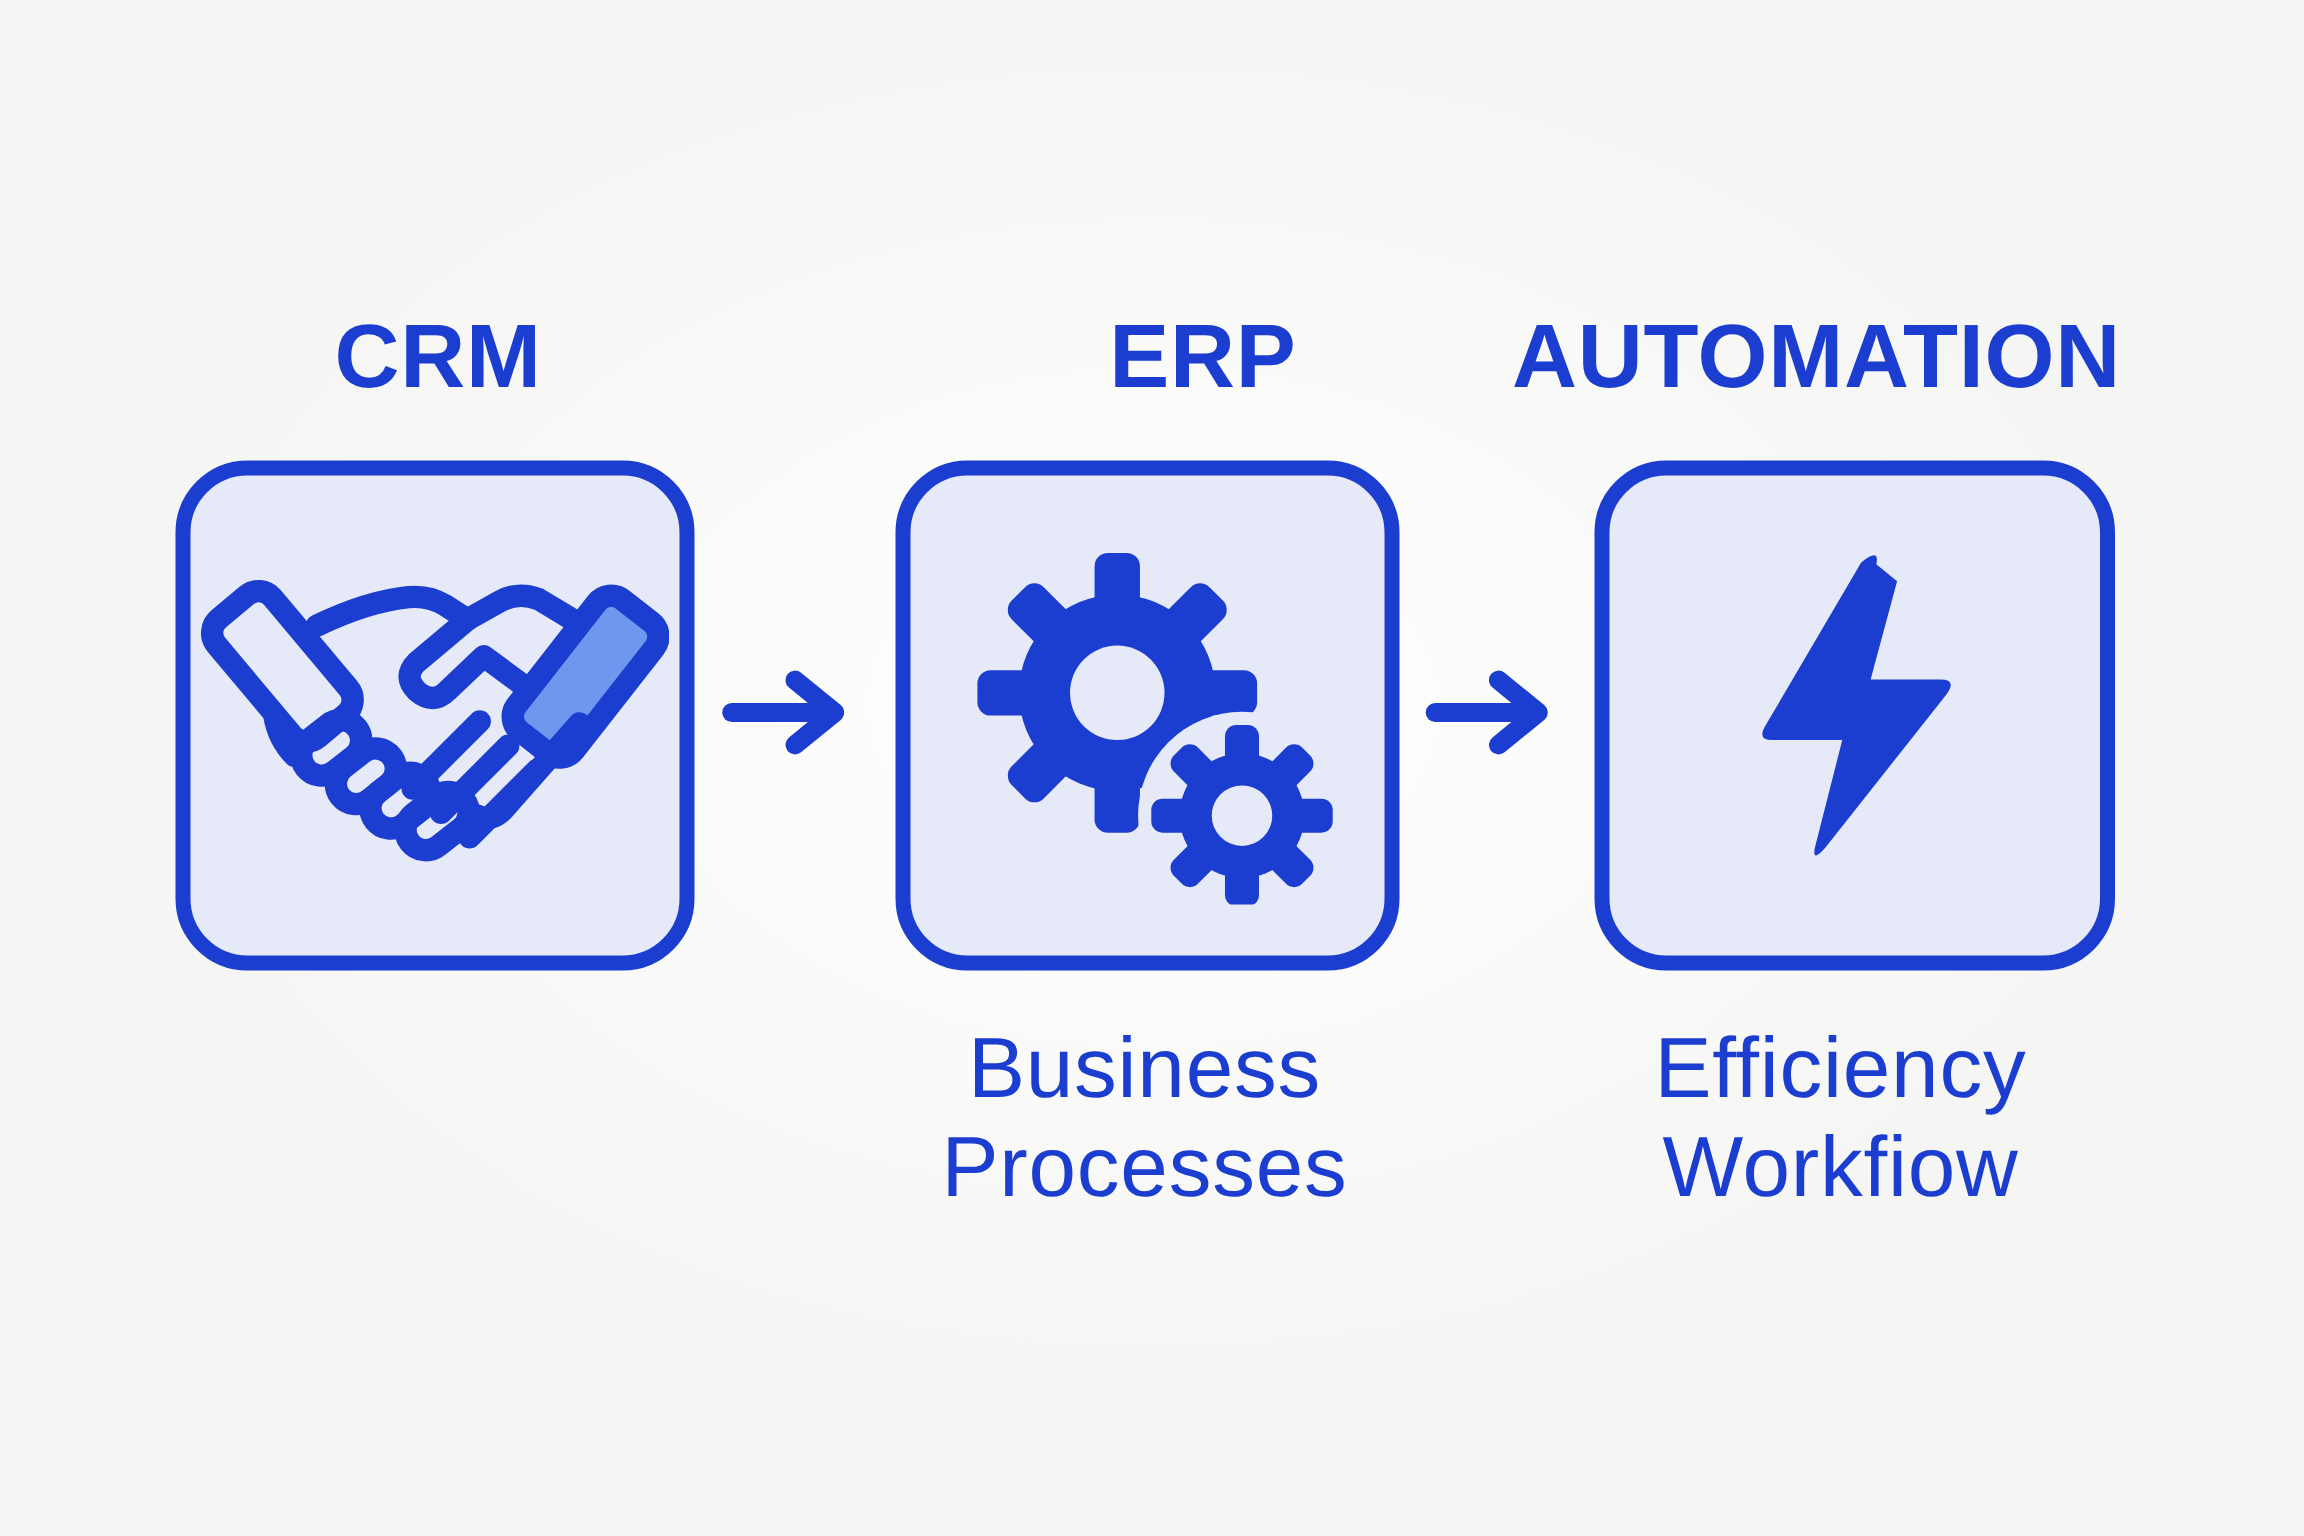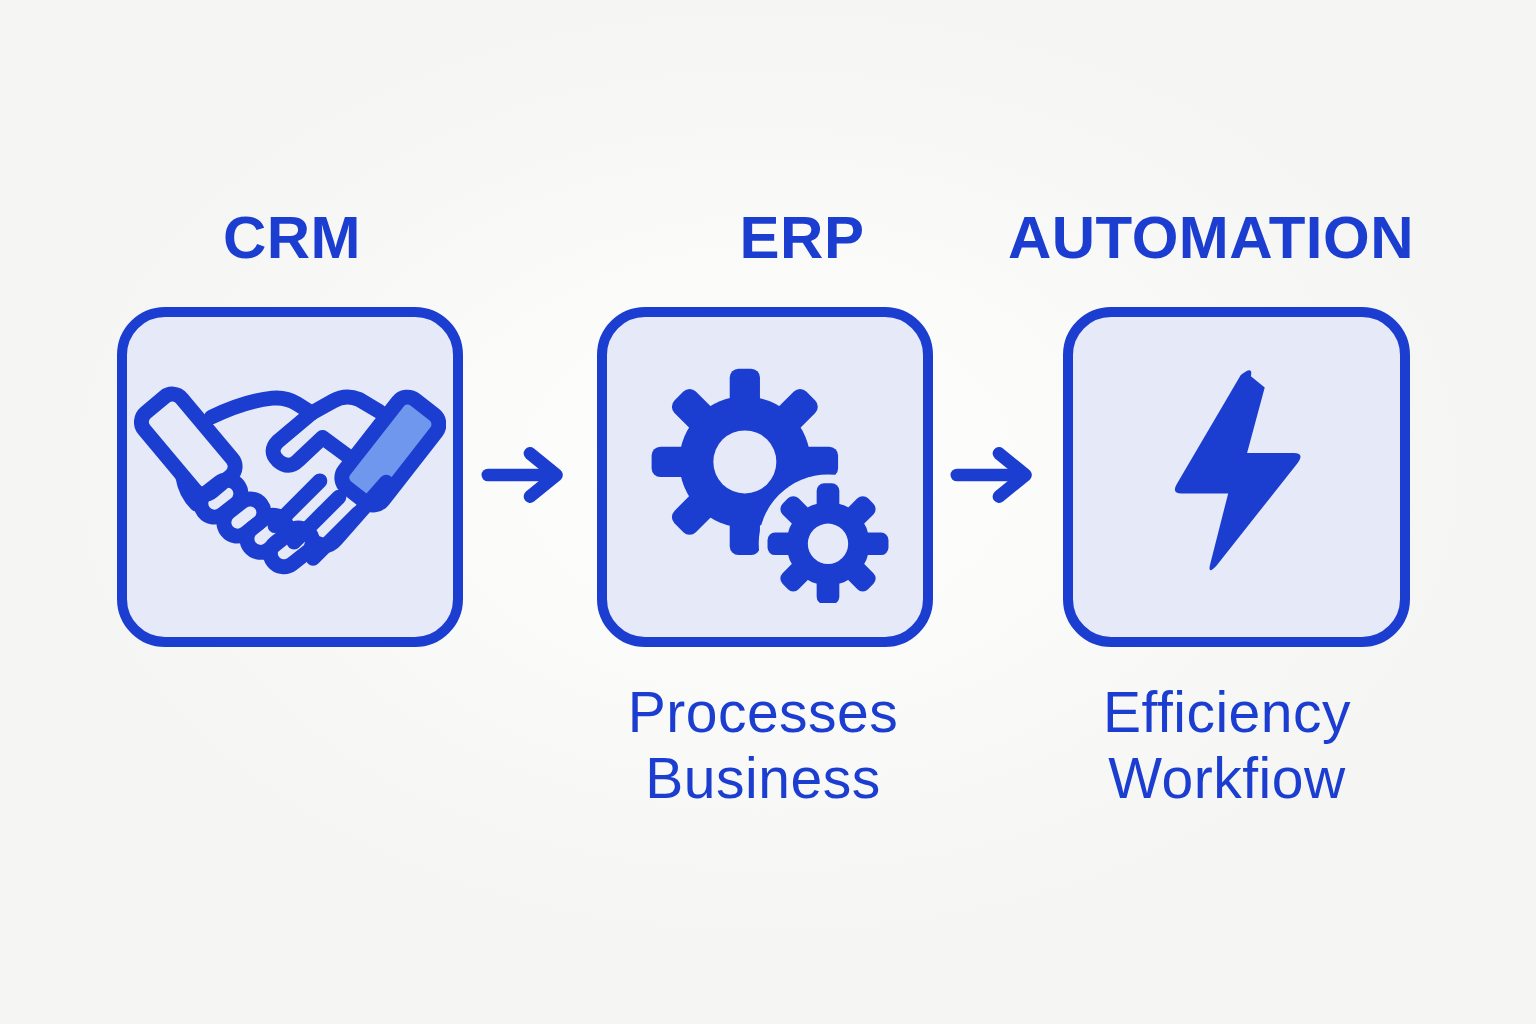--- a/index.html
+++ b/index.html
@@ -141,21 +141,21 @@
     </svg>
   </span>
   <span class="arrow arrow-2">
     <svg width="98" height="62" viewBox="0 0 100 62" fill="none" stroke="currentColor" stroke-width="13" stroke-linecap="round" stroke-linejoin="round">
       <path d="M7 31 H72"></path>
       <path d="M50 9 L77 31 L50 53"></path>
     </svg>
   </span>
 
   <div class="caption cap-2">
+    <div>Business</div>
     <div>Processes</div>
-    <div>Business</div>
   </div>
   <div class="caption cap-3">
     <div>Efficiency</div>
     <div>Workfiow</div>
   </div>
 
 </div>
 
 </body></html>

